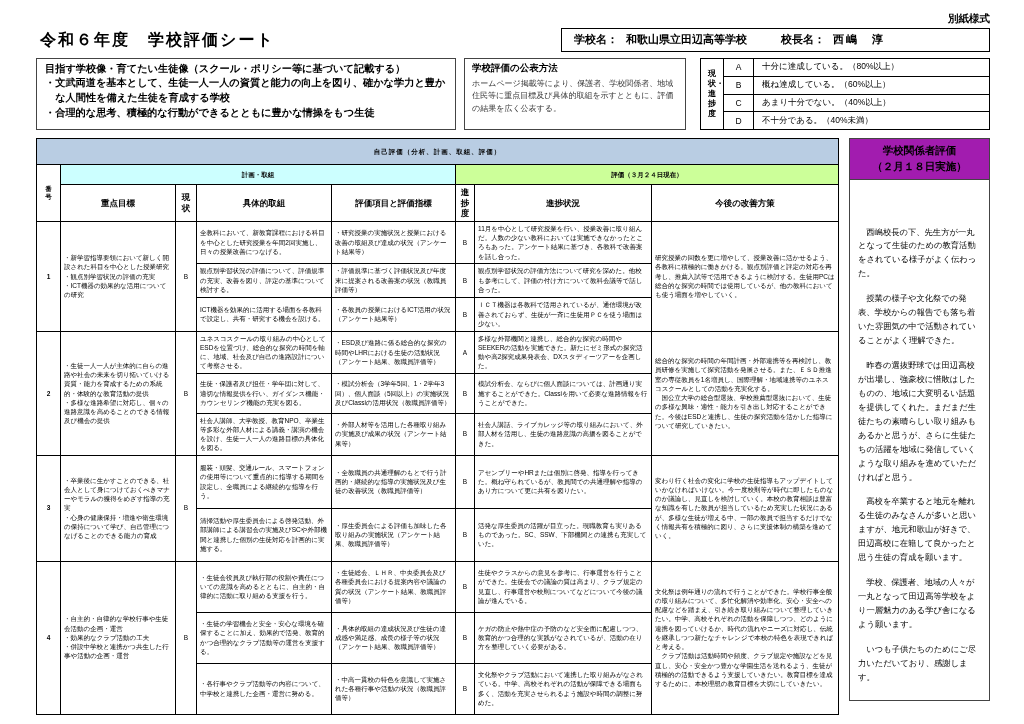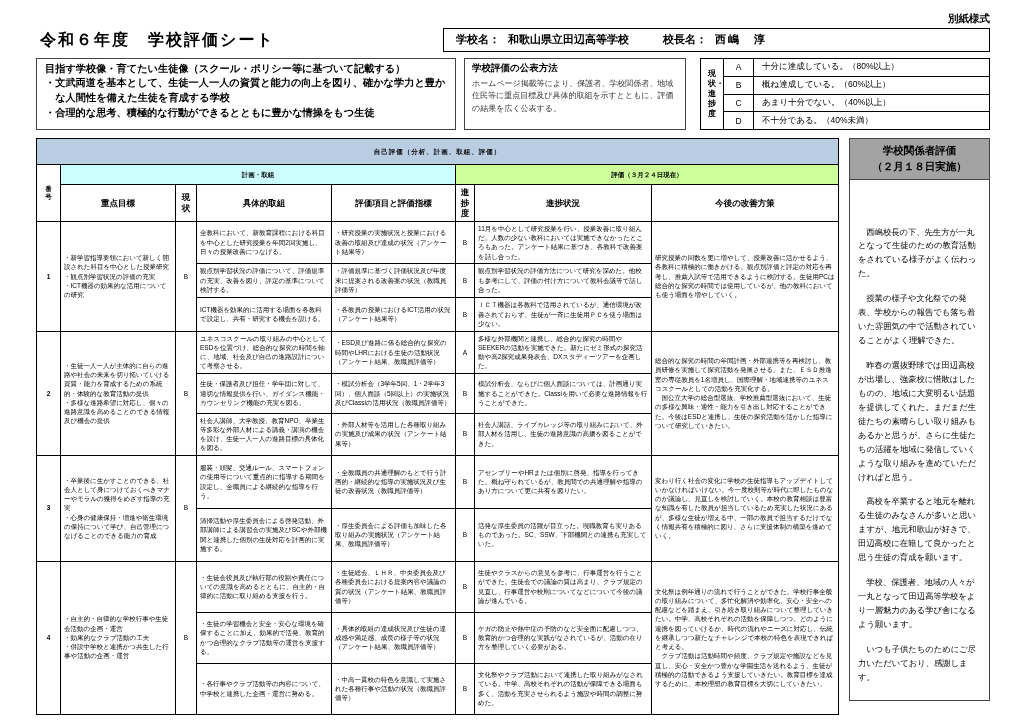--- a/index.html
+++ b/index.html
@@ -10,21 +10,21 @@
     font-family:"Liberation Sans","DejaVu Sans",sans-serif;
     overflow:hidden;
   }
   .page { width:1024px; height:724px; padding:12px 34px 12px 36px; }
 
   
   .corner { text-align:right; font-weight:bold; font-size:10.5px; margin-bottom:2px; }
   .header-row { display:flex; align-items:center; justify-content:space-between; margin-bottom:6px; }
   .page-title { font-size:16px; font-weight:bold; letter-spacing:2px; margin:0 0 0 4px; }
   .school-box {
-    width:547px; border:1.6px solid #000; padding:3px 12px 4px;
+    width:429px; border:1.6px solid #000; padding:3px 12px 4px;
     font-weight:bold; font-size:11px; display:flex; align-items:baseline;
   }
   .school-box .lbl { margin-right:8px; }
   .school-box .principal { margin-left:34px; }
   .school-box .pname { letter-spacing:2px; }
 
   
   .info-row { display:flex; gap:8px; margin-bottom:8px; height:72px; }
   .vision-box { width:420px; border:1.3px solid #444; padding:3px 8px; }
   .vision-box .bt { font-weight:bold; font-size:10.2px; margin-bottom:0; }
@@ -58,21 +58,21 @@
   td.status-cell { text-align:center; font-size:9.5px; padding:1px; }
   td.prog-cell { text-align:center; font-size:9px; padding:1px; }
   td.pre { white-space:pre-line; }
   tr.h34 > td { height:34px; }
   tr.h40 > td { height:40px; }
   tr.h53 > td { height:53px; }
   tr.h51 > td { height:51px; }
 
   
   .stake { width:142px; height:563px; border:1.6px solid #444; display:flex; flex-direction:column; }
-  .stake-head { background:#a3a3a3; border-bottom:1.3px solid #444; text-align:center; font-weight:bold;
+  .stake-head { background:#a21caf; border-bottom:1.3px solid #444; text-align:center; font-weight:bold;
     font-size:10.5px; line-height:1.5; padding:4px 2px; }
   .stake-body { flex:1; padding:46px 7px 8px 8px; font-size:8.3px; line-height:1.68; }
   .stake-body p { margin:0 0 11px; text-indent:1em; }
 </style>
 </head>
 <body>
 
 <div class="page">
 
   <div class="corner">別紙様式</div>

